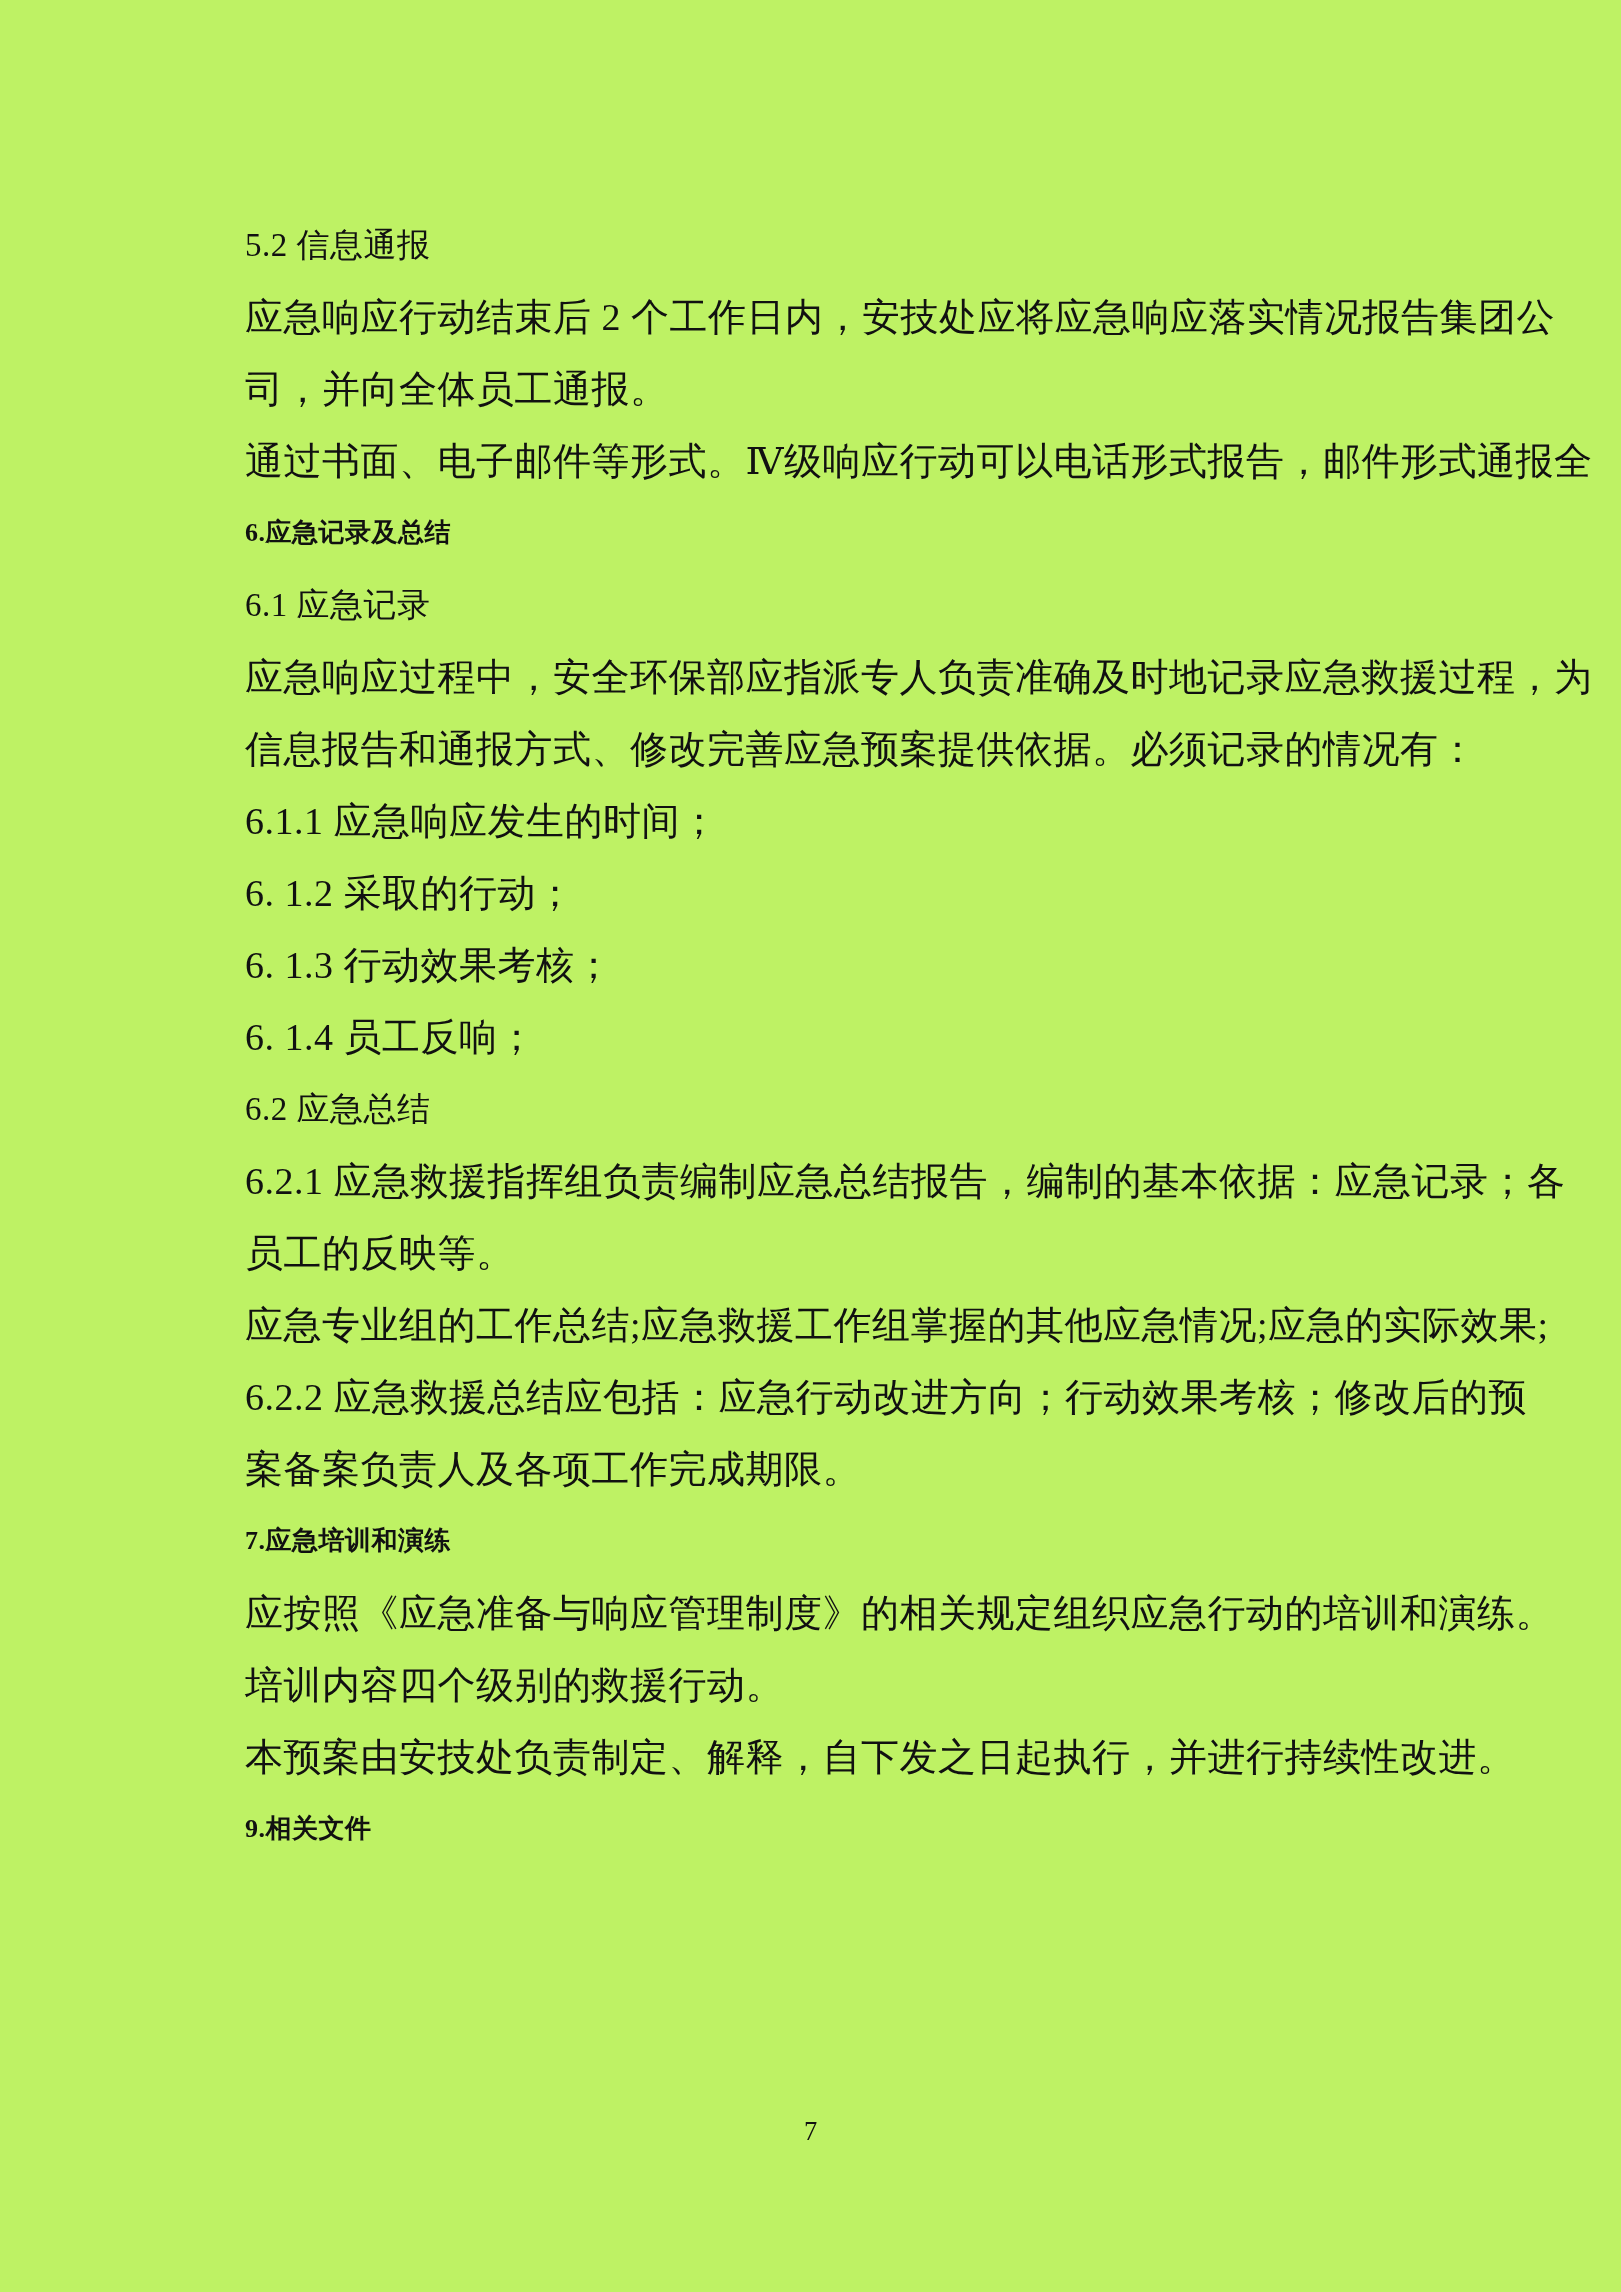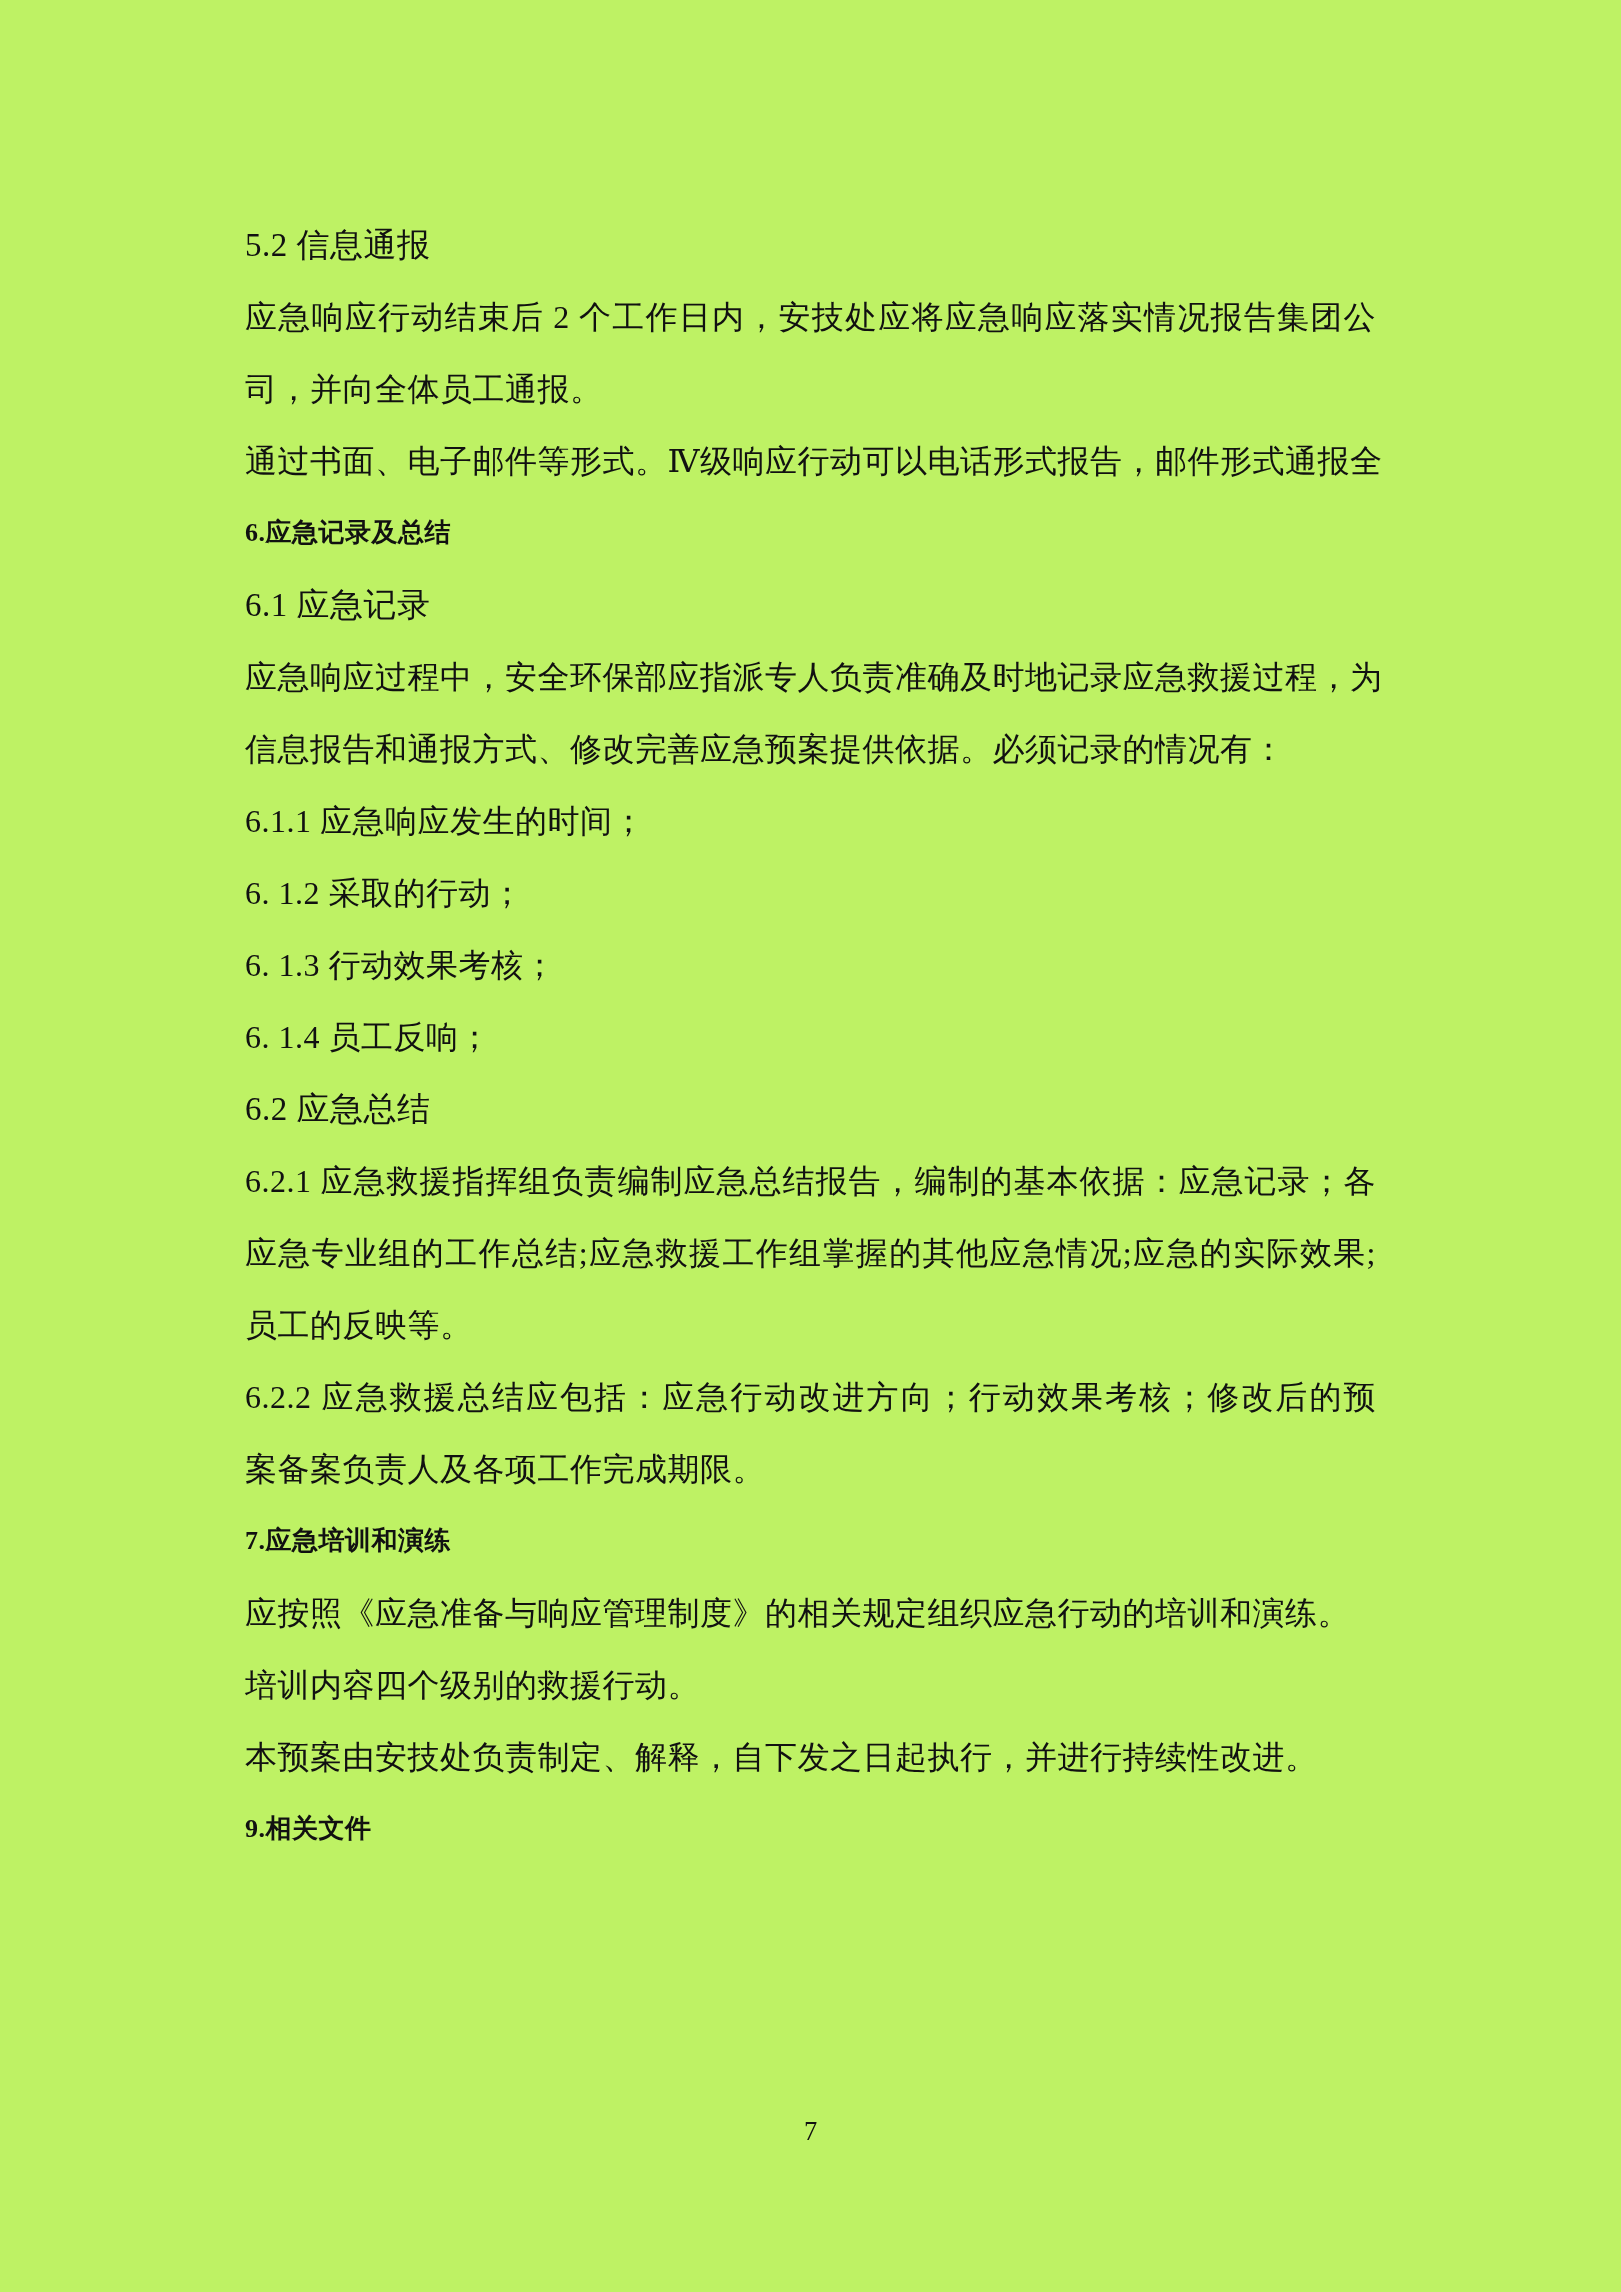--- a/index.html
+++ b/index.html
@@ -16,21 +16,21 @@
     background: #bef264;
     overflow: hidden;
   }
   .page-content {
     position: absolute;
     left: 245px;
     top: 209px;
     width: 1131px;
   }
   .ln {
-    font-size: 32px;
+    font-size: 38px;
     line-height: 72px;
     height: 72px;
     white-space: nowrap;
     text-align: left;
     letter-spacing: 0.5px;
   }
   .ln.just {
     text-align: justify;
     text-align-last: justify;
     text-justify: inter-character;
@@ -64,22 +64,22 @@
     <div class="ln head">6.应急记录及总结</div>
     <div class="ln sub">6.1 应急记录</div>
     <div class="ln just">应急响应过程中，安全环保部应指派专人负责准确及时地记录应急救援过程，为</div>
     <div class="ln">信息报告和通报方式、修改完善应急预案提供依据。必须记录的情况有：</div>
     <div class="ln">6.1.1 应急响应发生的时间；</div>
     <div class="ln">6. 1.2 采取的行动；</div>
     <div class="ln">6. 1.3 行动效果考核；</div>
     <div class="ln">6. 1.4 员工反响；</div>
     <div class="ln sub">6.2 应急总结</div>
     <div class="ln just">6.2.1 应急救援指挥组负责编制应急总结报告，编制的基本依据：应急记录；各</div>
+    <div class="ln">员工的反映等。</div>
     <div class="ln just">应急专业组的工作总结;应急救援工作组掌握的其他应急情况;应急的实际效果;</div>
-    <div class="ln">员工的反映等。</div>
     <div class="ln just">6.2.2 应急救援总结应包括：应急行动改进方向；行动效果考核；修改后的预</div>
     <div class="ln">案备案负责人及各项工作完成期限。</div>
     <div class="ln head">7.应急培训和演练</div>
     <div class="ln">应按照《应急准备与响应管理制度》的相关规定组织应急行动的培训和演练。</div>
     <div class="ln">培训内容四个级别的救援行动。</div>
     <div class="ln">本预案由安技处负责制定、解释，自下发之日起执行，并进行持续性改进。</div>
     <div class="ln head">9.相关文件</div>
   </div>
 
   <div class="page-footer">7</div>

